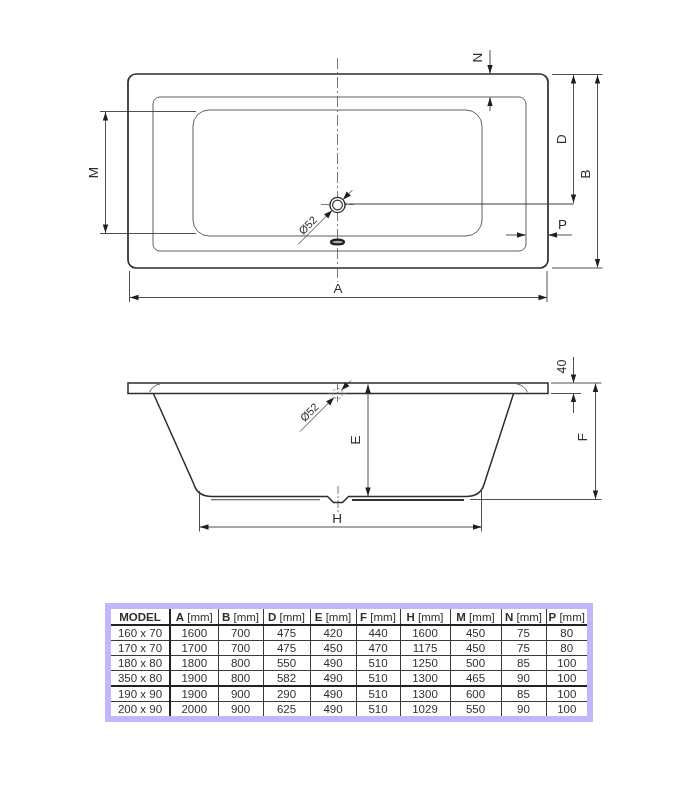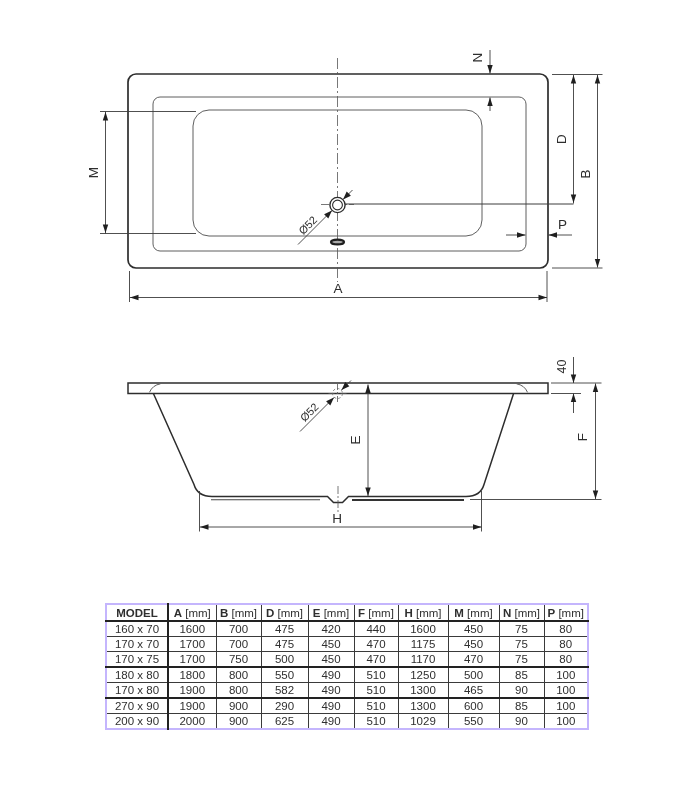--- a/index.html
+++ b/index.html
@@ -10,21 +10,21 @@
   svg text{
     font-family:"Liberation Sans",sans-serif;
     fill:#2e2e2e;
   }
   .dim-label{font-size:13.5px;}
   .dim-label-small{font-size:12.5px;}
   .dia-label{font-size:11px;}
   .dim-table{
     position:absolute;left:105px;top:603px;
     border-collapse:collapse;background:#fff;
-    border:2px solid #c4b5fd;
+    border:6px solid #c4b5fd;
     table-layout:fixed;
   }
   .dim-table th,.dim-table td{
     border:1px solid #3a3a3a;
     text-align:center;vertical-align:middle;
     font-size:11.5px;color:#2f2f2f;
     padding:0 1px;height:14px;overflow:hidden;white-space:nowrap;
   }
   .dim-table thead th{
     height:15px;font-weight:normal;
@@ -235,58 +235,46 @@
           <td>1700</td>
           <td>700</td>
           <td>475</td>
           <td>450</td>
           <td>470</td>
           <td>1175</td>
           <td>450</td>
           <td>75</td>
           <td>80</td>
         </tr>
-        <tr class="group-end">
-          <td>170 x 75</td>
-          <td>1700</td>
-          <td>750</td>
-          <td>500</td>
-          <td>450</td>
-          <td>470</td>
-          <td>1170</td>
-          <td>470</td>
-          <td>75</td>
-          <td>80</td>
-        </tr>
         <tr>
           <td>180 x 80</td>
           <td>1800</td>
           <td>800</td>
           <td>550</td>
           <td>490</td>
           <td>510</td>
           <td>1250</td>
           <td>500</td>
           <td>85</td>
           <td>100</td>
         </tr>
         <tr class="group-end">
-          <td>170 x 80</td>
+          <td>350 x 80</td>
           <td>1900</td>
           <td>800</td>
           <td>582</td>
           <td>490</td>
           <td>510</td>
           <td>1300</td>
           <td>465</td>
           <td>90</td>
           <td>100</td>
         </tr>
         <tr>
-          <td>270 x 90</td>
+          <td>190 x 90</td>
           <td>1900</td>
           <td>900</td>
           <td>290</td>
           <td>490</td>
           <td>510</td>
           <td>1300</td>
           <td>600</td>
           <td>85</td>
           <td>100</td>
         </tr>

